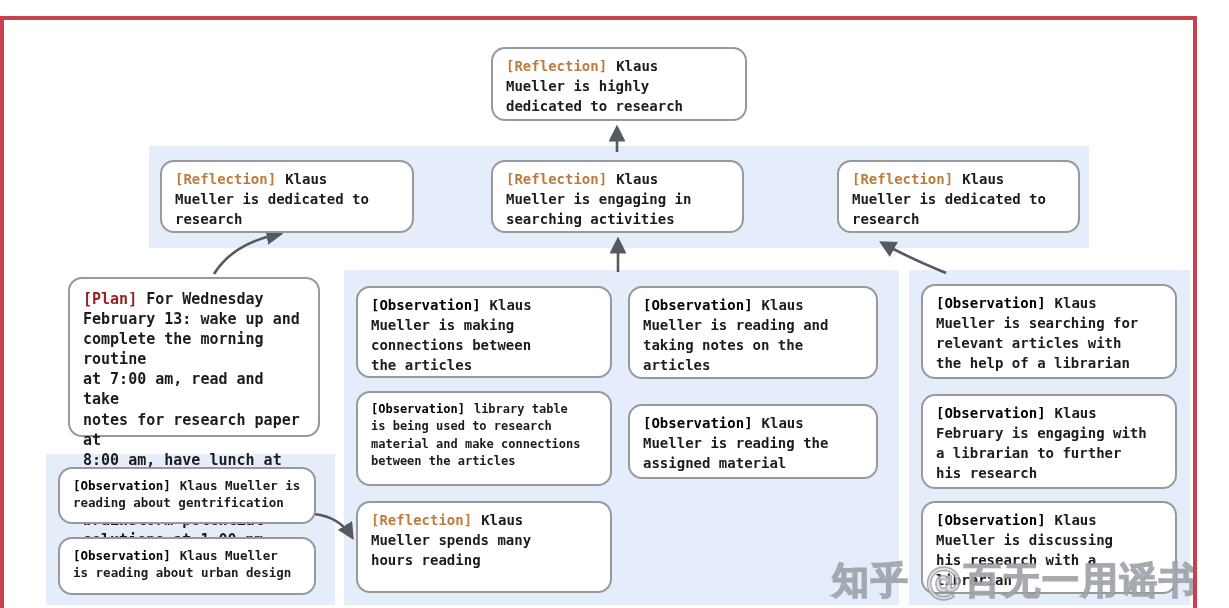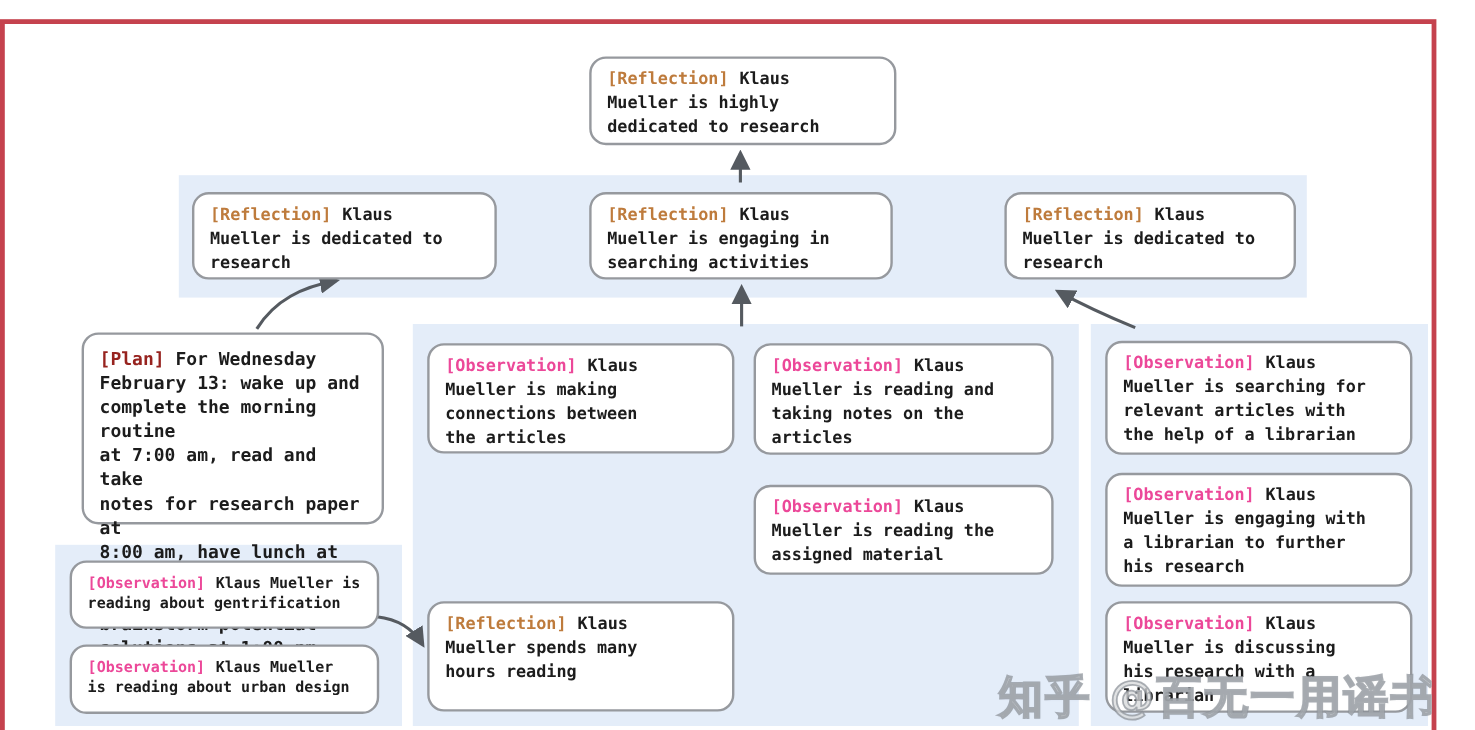--- a/index.html
+++ b/index.html
@@ -12,21 +12,21 @@
   .panel { position:absolute; background:#e4edf9; }
   .node {
     position:absolute; background:#ffffff;
     border:2.5px solid #96999e; border-radius:14px;
     color:#1c1c1c; font-weight:bold;
     padding:8px 13px; line-height:1.42; font-size:14px;
     white-space:pre-line;
   }
   .node .tag { margin-right:9px; }
   .tag-reflection { color:#be7b3c; }
-  .tag-observation { color:#ec4899; }
+  .tag-observation { color:#000000; }
   .tag-plan { color:#97231f; }
   .fs-small { font-size:12.5px; line-height:1.38; }
   .fs-xsmall { font-size:12px; line-height:1.45; }
   .plan-node { font-size:15px; line-height:1.34; padding:10px 13px; }
   svg.arrows { position:absolute; left:0; top:0; pointer-events:none; }
   .watermark {
     position:absolute; left:828px; top:536px; width:390px;
     font-family:"DejaVu Sans","Liberation Sans",sans-serif;
     font-size:37px; font-weight:bold; letter-spacing:2px;
     color:rgba(255,255,255,0.55);
@@ -84,38 +84,42 @@
 
   <div class="node fs-small" style="left:54px; top:447px; width:258px; height:57px;"><span class="tag tag-observation">[Observation]</span><span>Klaus Mueller is
 reading about gentrification</span></div>
   <div class="node fs-small" style="left:54px; top:517px; width:258px; height:58px;"><span class="tag tag-observation">[Observation]</span><span>Klaus Mueller
 is reading about urban design</span></div>
 
   <div class="node" style="left:352px; top:266px; width:256px; height:92px;"><span class="tag tag-observation">[Observation]</span><span>Klaus
 Mueller is making
 connections between
 the articles</span></div>
+  <div class="node fs-xsmall" style="left:352px; top:371px; width:256px; height:95px;"><span class="tag tag-observation">[Observation]</span><span>library table
+is being used to research
+material and make connections
+between the articles</span></div>
   <div class="node" style="left:352px; top:481px; width:256px; height:92px;"><span class="tag tag-reflection">[Reflection]</span><span>Klaus
 Mueller spends many
 hours reading</span></div>
 
   <div class="node" style="left:624px; top:266px; width:250px; height:93px;"><span class="tag tag-observation">[Observation]</span><span>Klaus
 Mueller is reading and
 taking notes on the
 articles</span></div>
   <div class="node" style="left:624px; top:384px; width:250px; height:75px;"><span class="tag tag-observation">[Observation]</span><span>Klaus
 Mueller is reading the
 assigned material</span></div>
 
   <div class="node" style="left:917px; top:264px; width:256px; height:95px;"><span class="tag tag-observation">[Observation]</span><span>Klaus
 Mueller is searching for
 relevant articles with
 the help of a librarian</span></div>
   <div class="node" style="left:917px; top:374px; width:256px; height:95px;"><span class="tag tag-observation">[Observation]</span><span>Klaus
-Mueller is engaging with
+February is engaging with
 a librarian to further
 his research</span></div>
   <div class="node" style="left:917px; top:481px; width:256px; height:93px;"><span class="tag tag-observation">[Observation]</span><span>Klaus
 Mueller is discussing
 his research with a
 librarian</span></div>
 
   <div class="watermark">知乎 @百无一用谣书生</div>
 
 </div>

